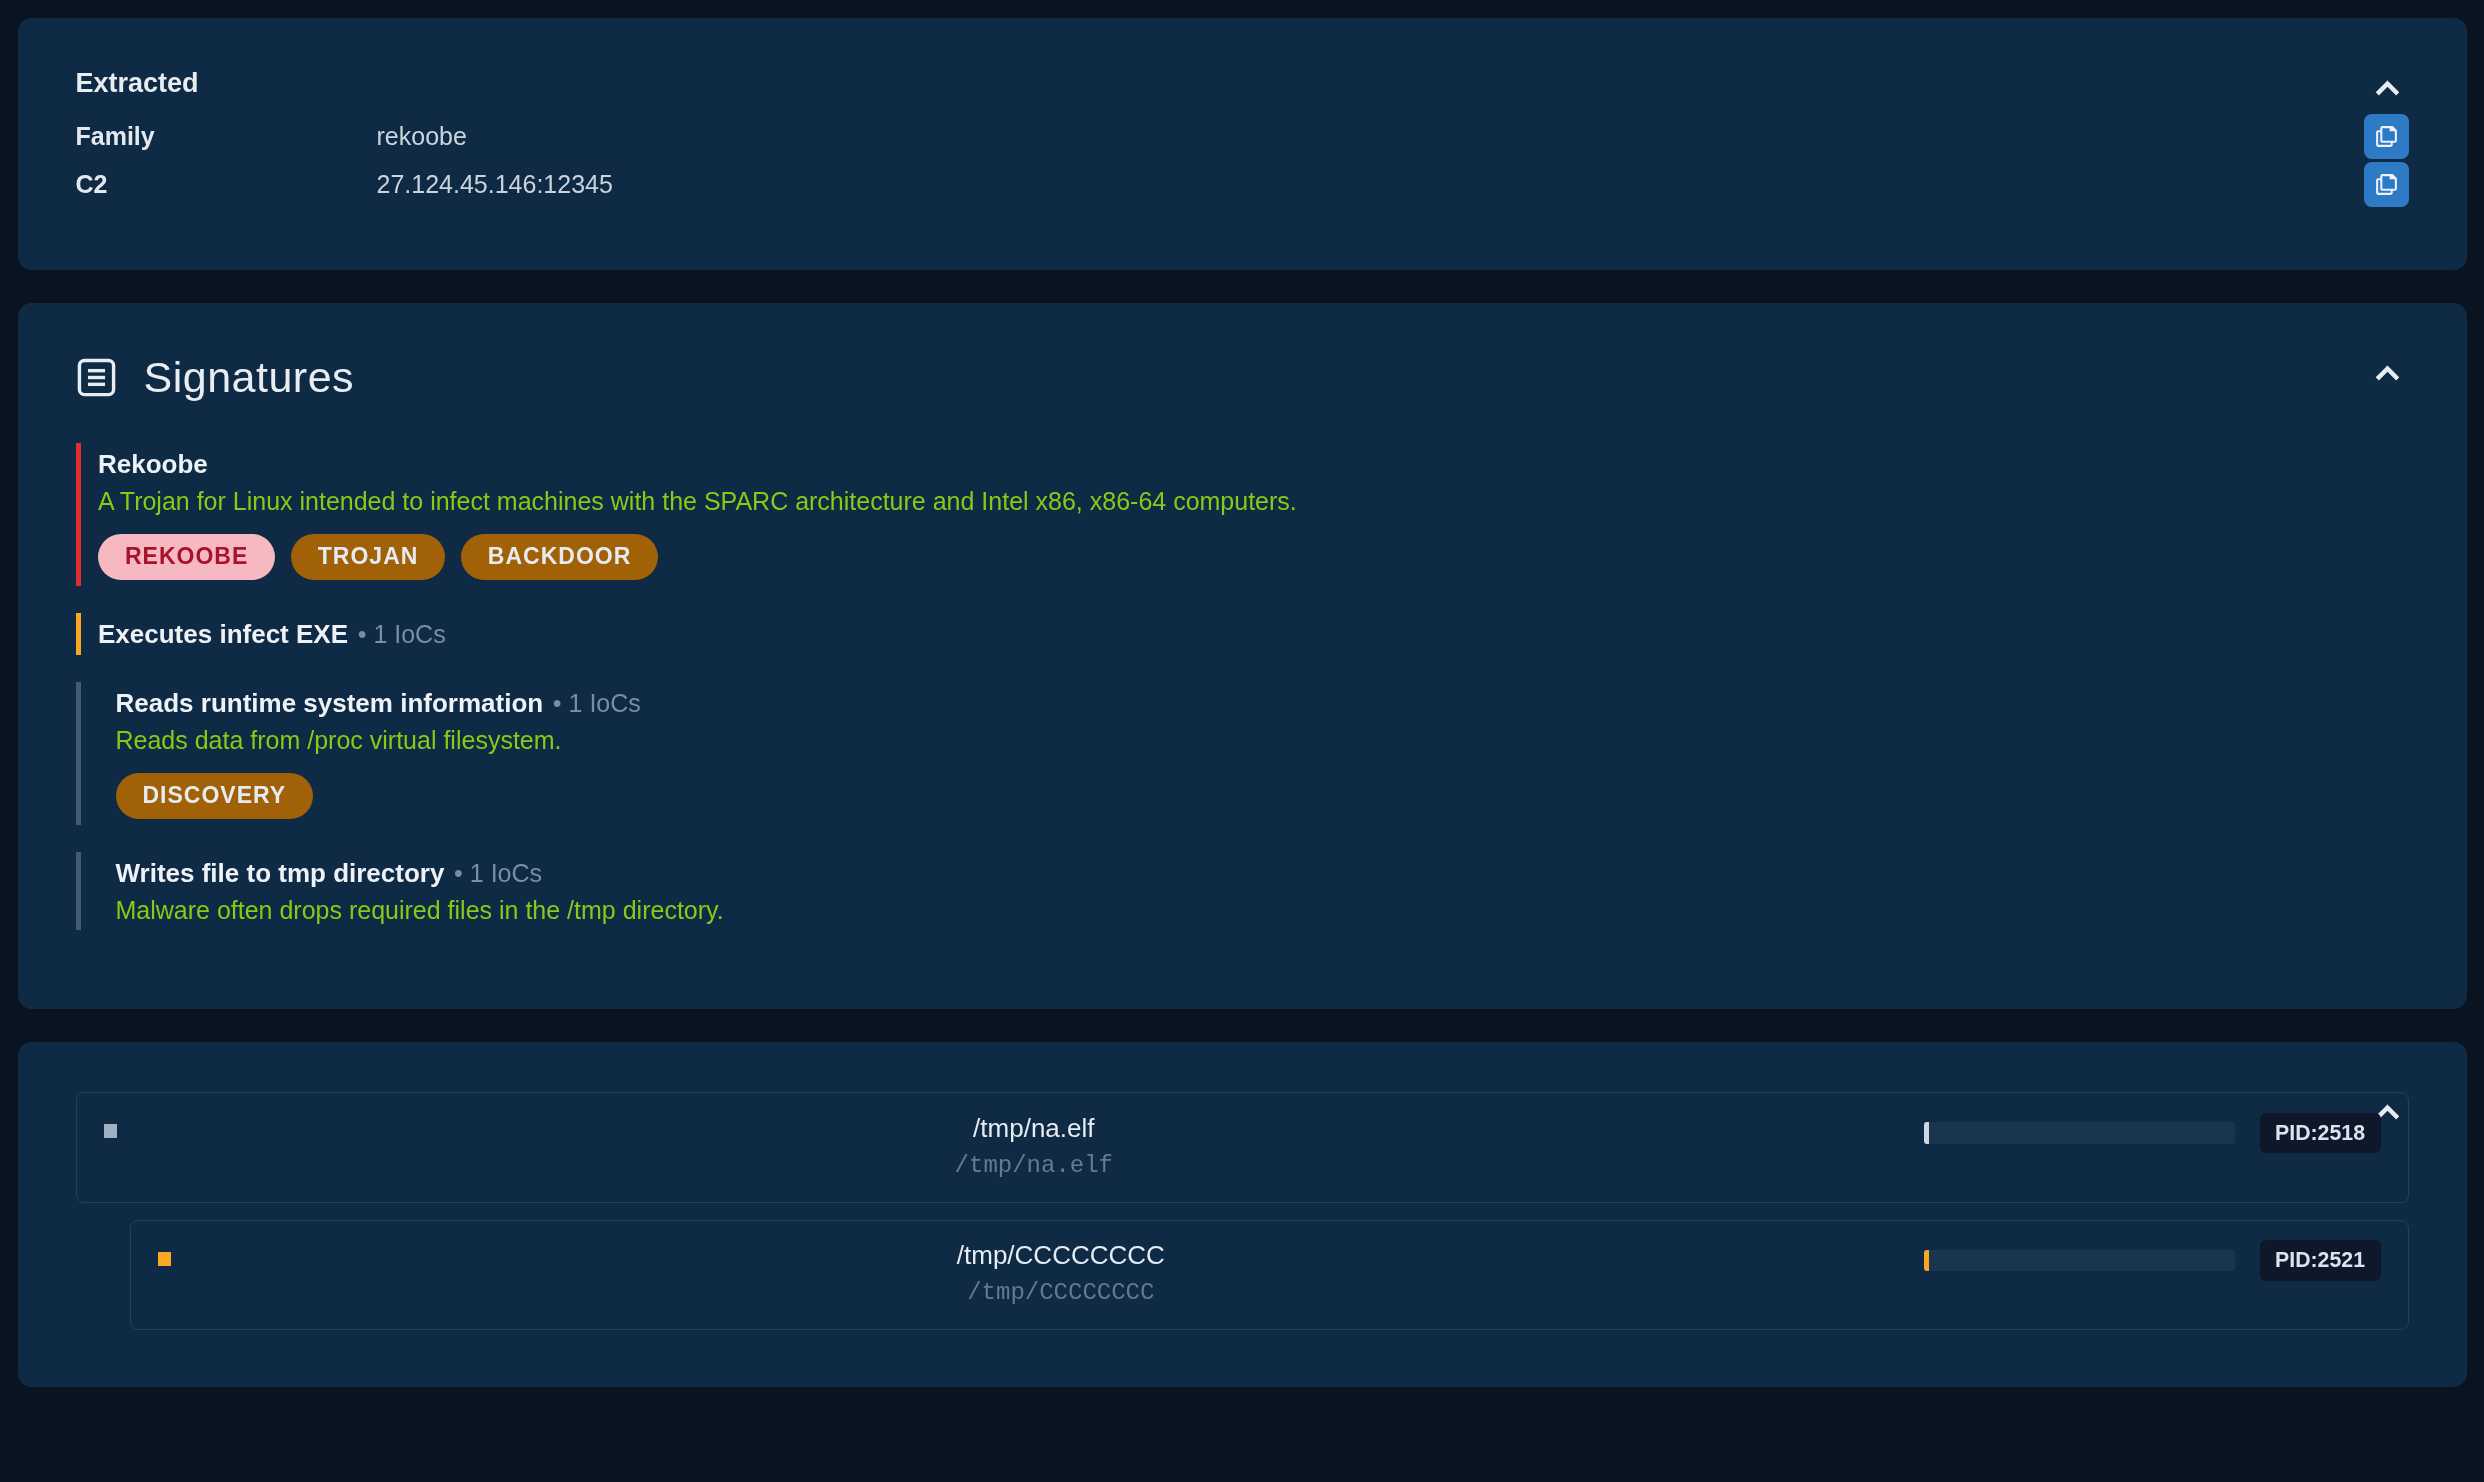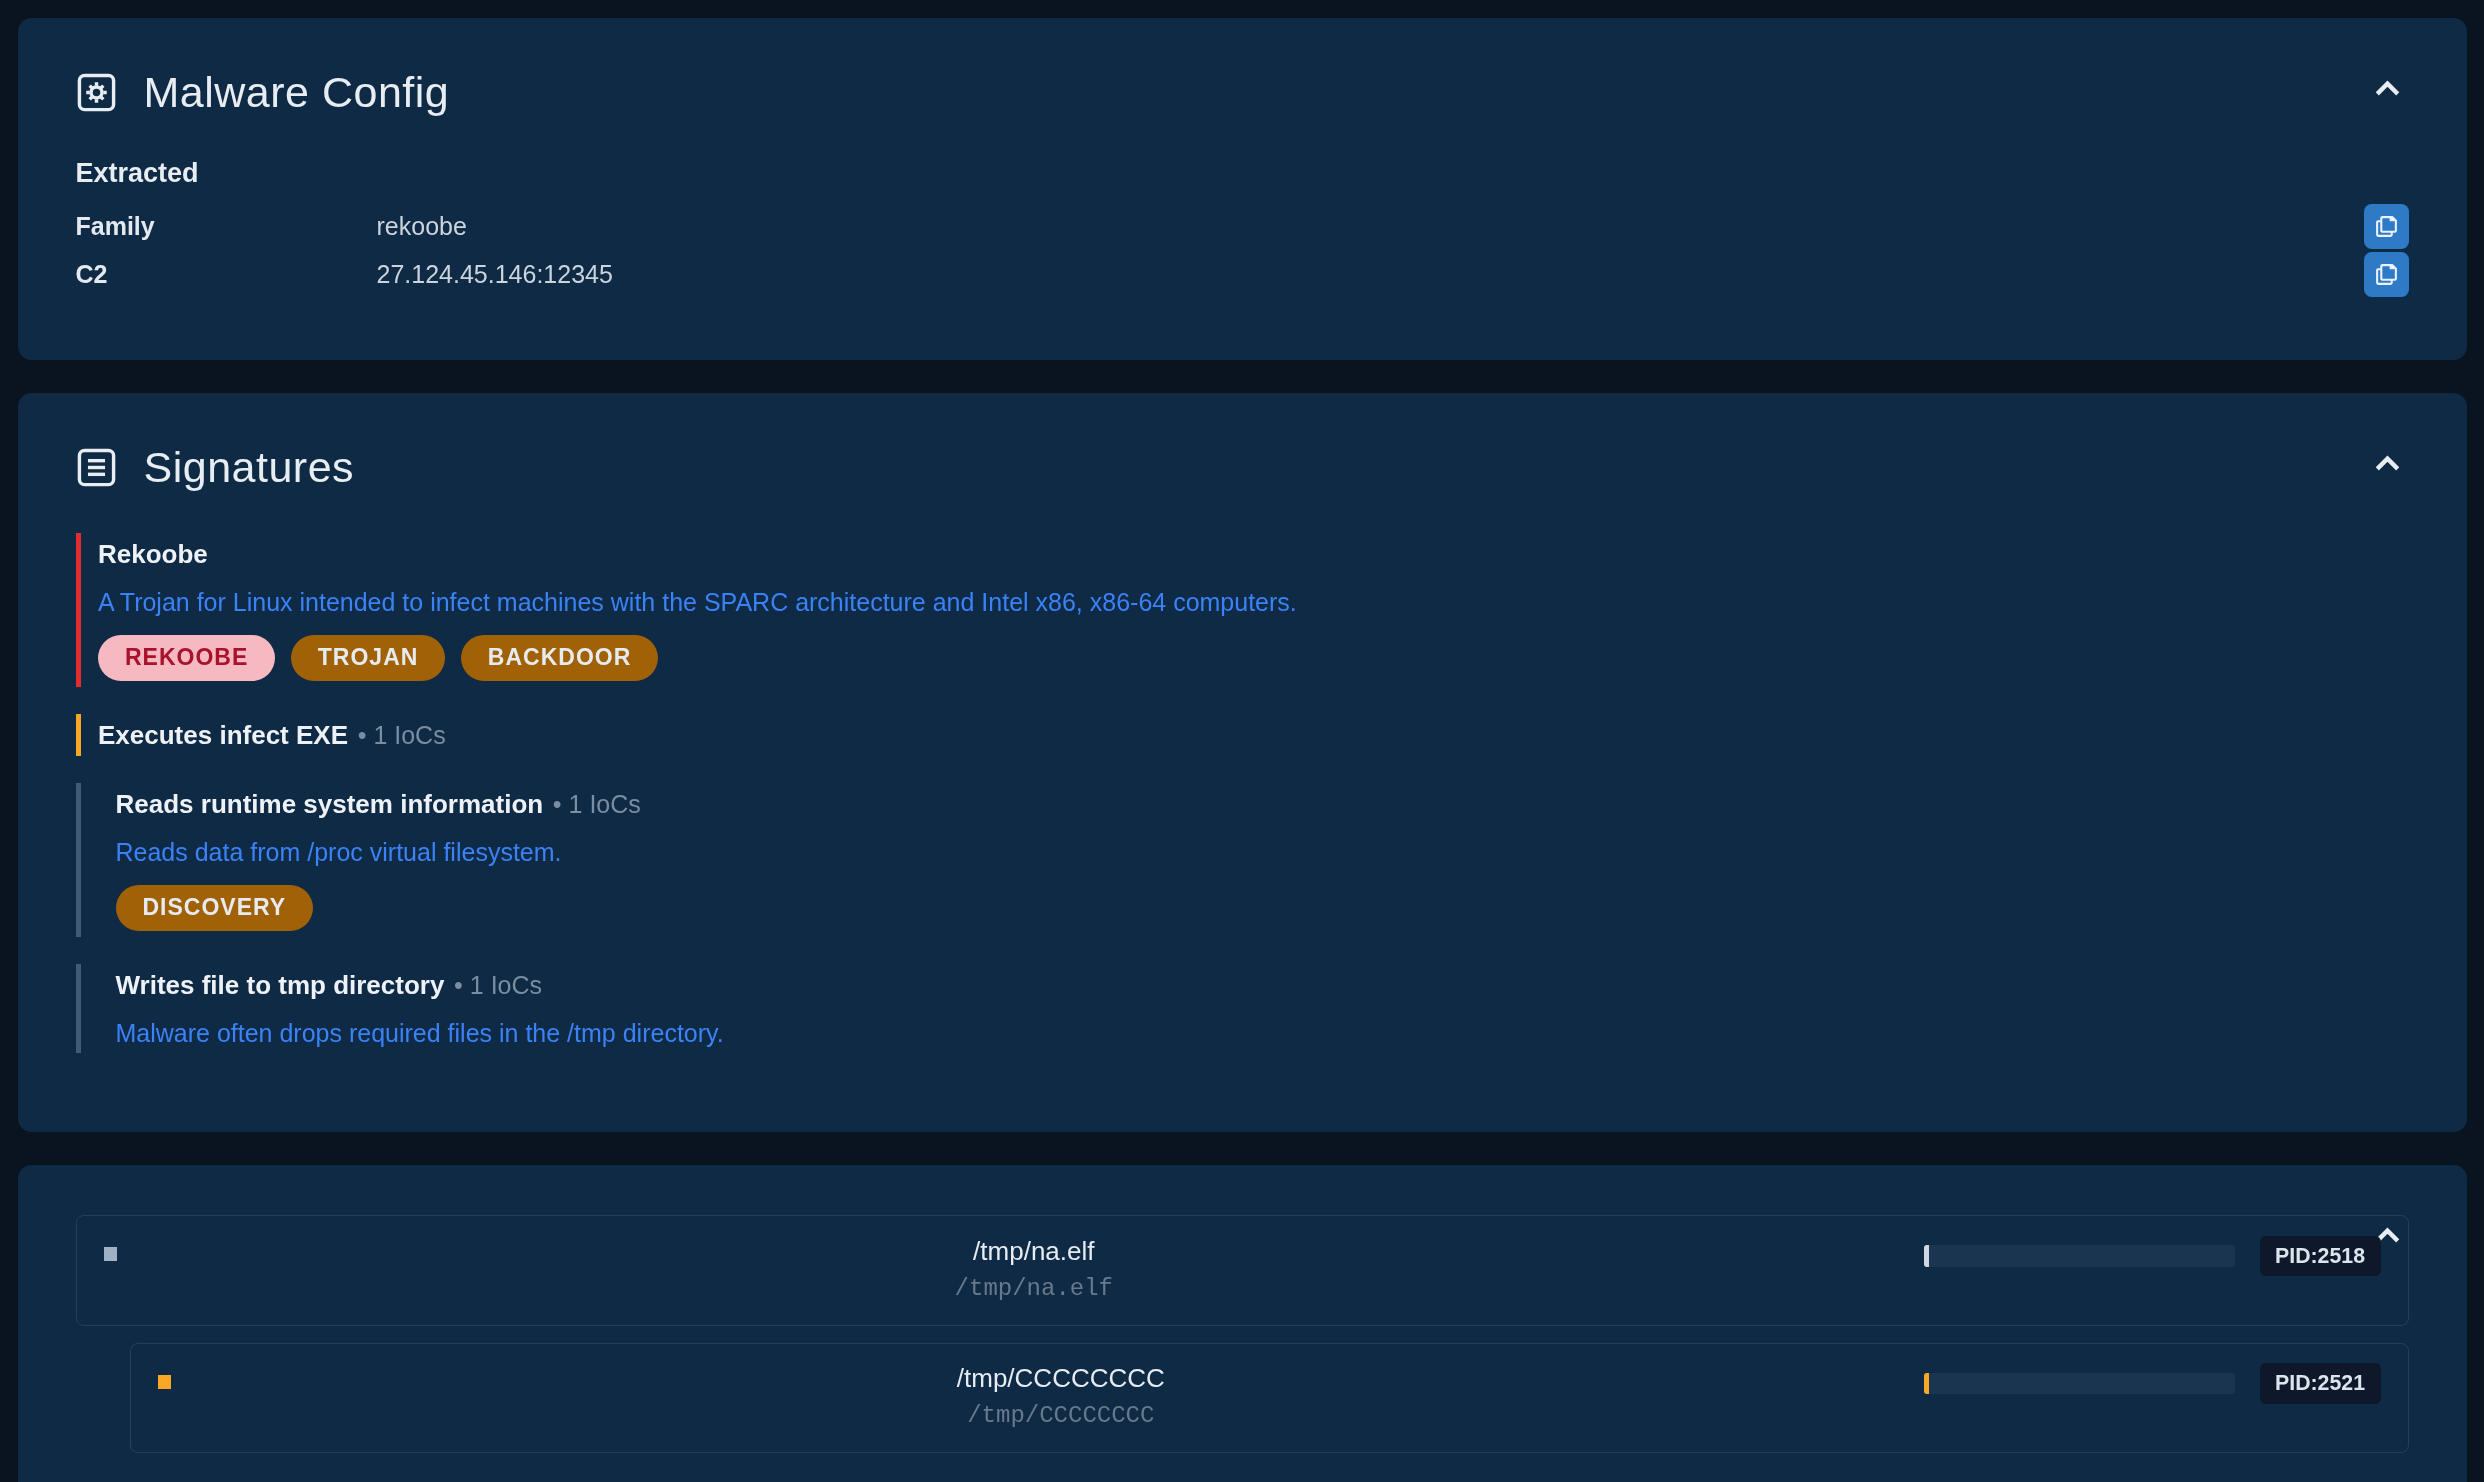--- a/index.html
+++ b/index.html
@@ -105,22 +105,22 @@
     color: #eef2f6;
     display: inline;
   }
   .sig-iocs {
     font-size: 25px;
     color: #7b8da0;
     margin-left: 9.7px;
   }
   .sig-desc {
     font-size: 25px;
-    color: #3b82f6;
-    margin-top: 18px;
+    color: #84cc16;
+    margin-top: 7px;
   }
   .tag-row {
     display: flex;
     gap: 15.5px;
     margin-top: 17.5px;
   }
   .tag {
     font-size: 23px;
     font-weight: 700;
     letter-spacing: 1px;
@@ -199,30 +199,20 @@
     color: #dbe3ec;
     padding: 7.8px 15.5px;
   }
 </style>
 </head>
 <body>
 
 <div class="page">
 
   <div class="panel">
-    <div class="panel-header">
-      <span class="panel-icon">
-        <svg viewBox="0 0 24 24" width="41" height="41" fill="none" stroke="#e8edf2" stroke-width="2">
-          <rect x="2" y="2" width="20" height="20" rx="3"></rect>
-          <circle cx="12" cy="12" r="3.2"></circle>
-          <path d="M12 6v2M12 16v2M6 12h2M16 12h2M8 8l1.4 1.4M14.6 14.6L16 16M16 8l-1.4 1.4M9.4 14.6L8 16"></path>
-        </svg>
-      </span>
-      <span class="panel-title">Malware Config</span>
-    </div>
     <div class="chevron">
       <svg viewBox="0 0 24 24">
           <polyline points="5 15 12 8 19 15"></polyline>
         </svg>
     </div>
 
     <div class="extracted-label">Extracted</div>
 
     <div id="mc-rows">
         <div class="kv-row">

